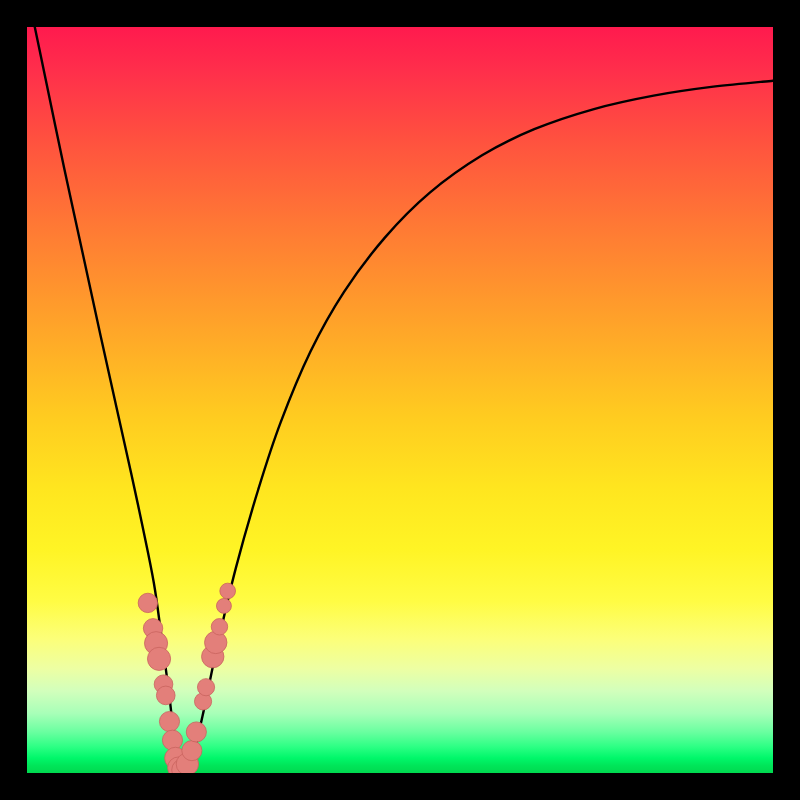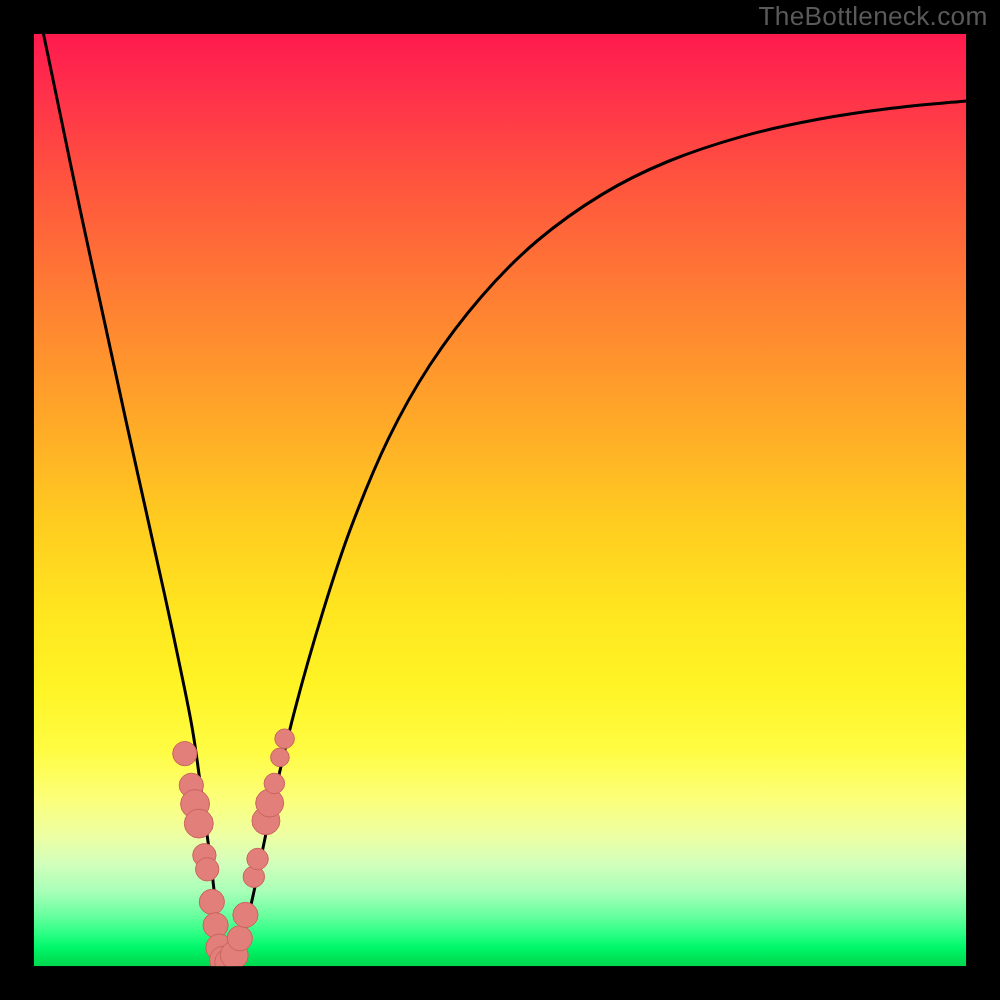--- a/index.html
+++ b/index.html
@@ -98,14 +98,13 @@
           <circle cx="176.06" cy="674.38" r="8.58" fill="#e37f7a" stroke="#c9635e" stroke-width="0.8"></circle>
           <circle cx="179.04" cy="660.21" r="8.58" fill="#e37f7a" stroke="#c9635e" stroke-width="0.8"></circle>
           <circle cx="185.75" cy="629.62" r="11.19" fill="#e37f7a" stroke="#c9635e" stroke-width="0.8"></circle>
           <circle cx="188.74" cy="615.45" r="11.19" fill="#e37f7a" stroke="#c9635e" stroke-width="0.8"></circle>
           <circle cx="192.47" cy="599.78" r="8.21" fill="#e37f7a" stroke="#c9635e" stroke-width="0.8"></circle>
           <circle cx="196.94" cy="578.90" r="7.46" fill="#e37f7a" stroke="#c9635e" stroke-width="0.8"></circle>
           <circle cx="200.67" cy="563.98" r="7.83" fill="#e37f7a" stroke="#c9635e" stroke-width="0.8"></circle>
         </g>
     </svg>
   </div>
-  <div class="watermark">TheBottleneck.com</div>
 </div>
 
 </body></html>

